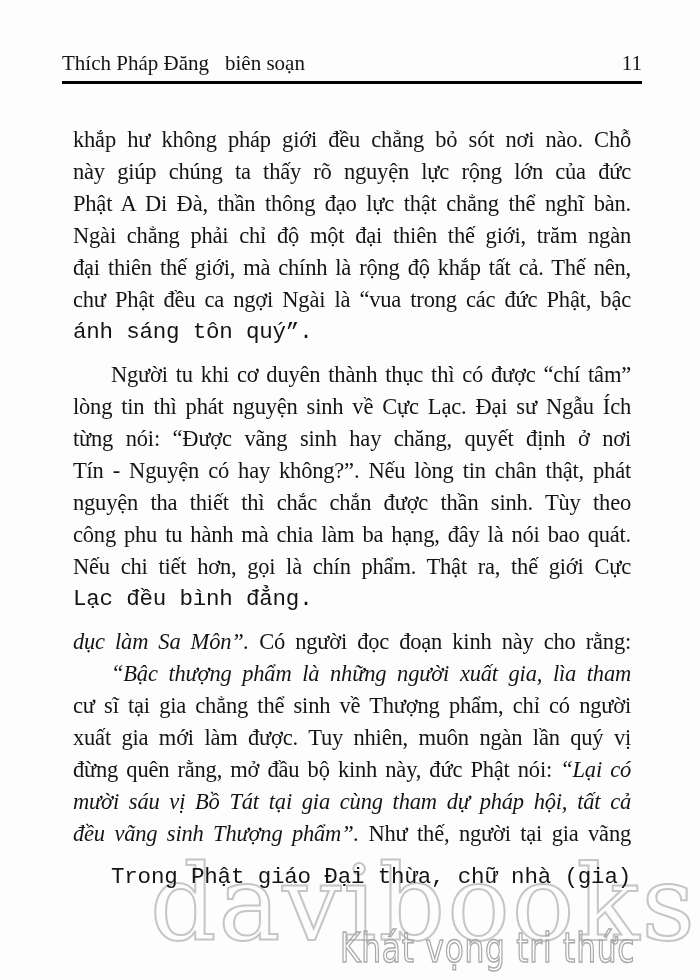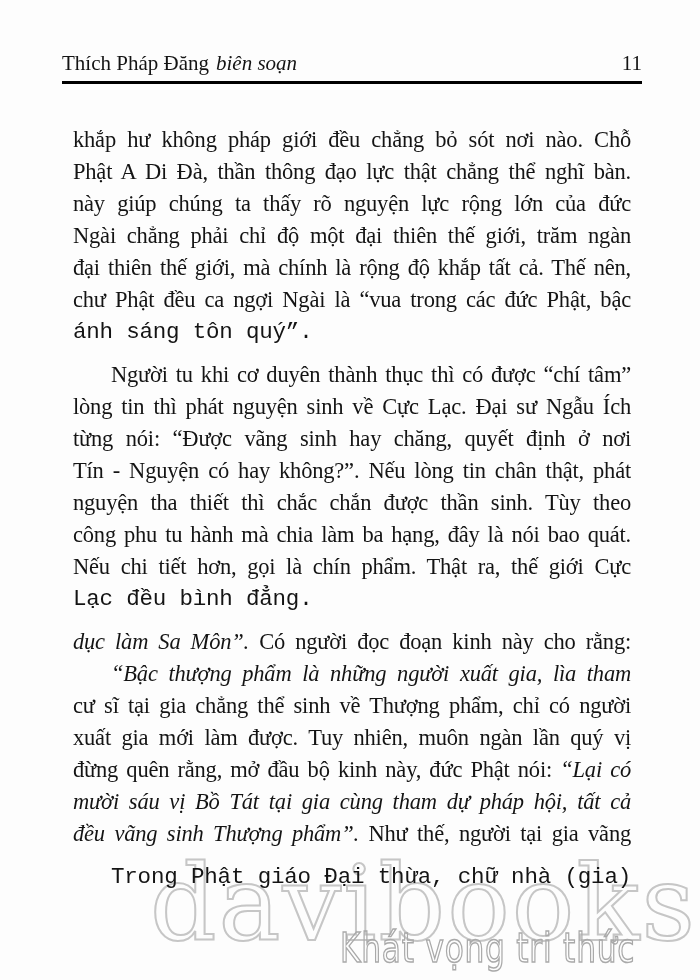--- a/index.html
+++ b/index.html
@@ -10,21 +10,21 @@
     overflow: hidden;
     font-family: "Liberation Serif", "DejaVu Serif", serif;
     color: #141414;
   }
   
   .page-header {
     position: absolute; top: 50px; left: 62px; width: 580px;
     display: flex; justify-content: space-between; align-items: baseline;
     font-size: 21px; line-height: 26px; z-index: 3;
   }
-  .author-role { font-style: italic; margin-left: 7px; }
+  .author-role { margin-left: 16px; }
   .header-rule {
     position: absolute; top: 81px; left: 62px; width: 580px; height: 3px;
     background: #000; z-index: 3;
   }
   
   .page-body {
     position: absolute; top: 113px; left: 62px; width: 580px;
     font-size: 22.5px; line-height: 32px; letter-spacing: -0.2px;
     z-index: 2;
   }
@@ -66,22 +66,22 @@
   </div>
 
   <div class="header-rule"></div>
 
   <div class="watermark-brand">davibooks</div>
   <div class="watermark-slogan">Khát vọng tri thức</div>
 
   <div class="page-body">
       <div class="paragraph">
         <div class="line"><span>khắp hư không pháp giới đều chẳng bỏ sót nơi nào. Chỗ</span></div>
+        <div class="line"><span>này giúp chúng ta thấy rõ nguyện lực rộng lớn của đức</span></div>
         <div class="line"><span>Phật A Di Đà, thần thông đạo lực thật chẳng thể nghĩ bàn.</span></div>
-        <div class="line"><span>này giúp chúng ta thấy rõ nguyện lực rộng lớn của đức</span></div>
         <div class="line"><span>Ngài chẳng phải chỉ độ một đại thiên thế giới, trăm ngàn</span></div>
         <div class="line"><span>đại thiên thế giới, mà chính là rộng độ khắp tất cả. Thế nên,</span></div>
         <div class="line"><span>chư Phật đều ca ngợi Ngài là “vua trong các đức Phật, bậc</span></div>
         <div class="line last"><span>ánh sáng tôn quý”.</span></div>
       </div>
       <div class="paragraph">
         <div class="line indent"><span>Người tu khi cơ duyên thành thục thì có được “chí tâm”</span></div>
         <div class="line"><span>lòng tin thì phát nguyện sinh về Cực Lạc. Đại sư Ngẫu Ích</span></div>
         <div class="line"><span>từng nói: “Được vãng sinh hay chăng, quyết định ở nơi</span></div>
         <div class="line"><span>Tín - Nguyện có hay không?”. Nếu lòng tin chân thật, phát</span></div>

